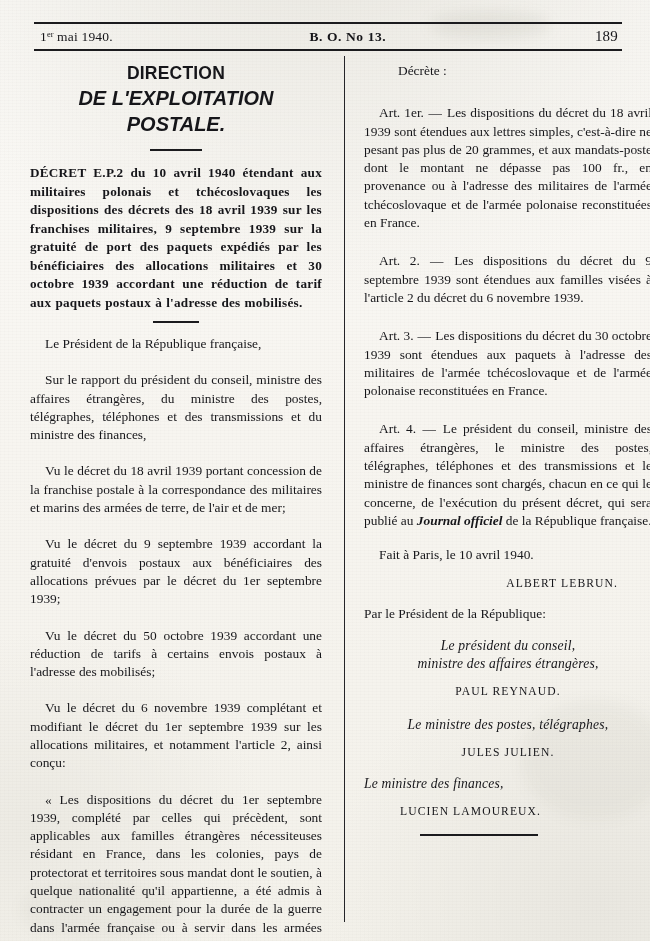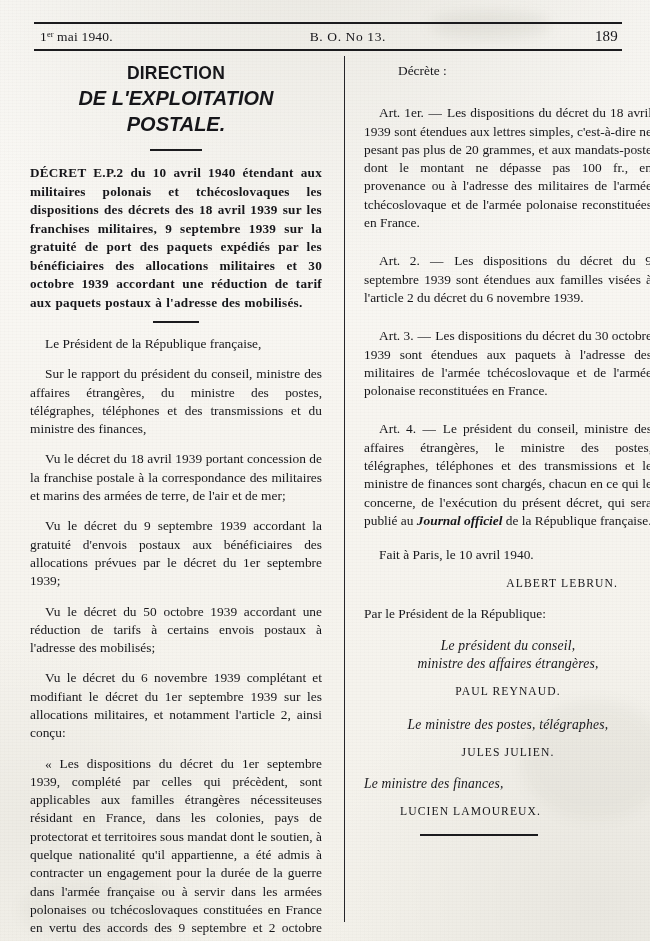--- a/index.html
+++ b/index.html
@@ -68,21 +68,21 @@
   .masthead-row {
     display: flex;
     align-items: baseline;
     justify-content: space-between;
     font-size: 13.5px;
     letter-spacing: .2px;
     padding: 0 4px 1px 6px;
   }
   .masthead-date { white-space: nowrap; }
   .masthead-title {
-    font-weight: normal;
+    font-weight: bold;
     letter-spacing: .6px;
     white-space: nowrap;
     transform: translateX(-6px);
   }
   .masthead-page {
     font-size: 15px;
     white-space: nowrap;
   }
   sup.ord {
     font-size: .62em;
@@ -137,21 +137,21 @@
   
   p {
     margin: 0 0 0 0;
     font-size: 13.4px;
     line-height: 1.365;
     text-align: justify;
     text-justify: inter-word;
     hyphens: auto;
   }
   .indent { text-indent: 15px; }
-  .gap    { margin-top: 12px; font-family: Liberation Serif, serif; }
+  .gap    { margin-top: 18px; font-family: Liberation Serif, serif; }
   .gap-lg { margin-top: 13px; }
 
   .lead {
     font-weight: bold;
     font-size: 13.2px;
     line-height: 1.40;
     letter-spacing: .25px;
     word-spacing: .6px;
     text-align: justify;
     text-indent: 0;

